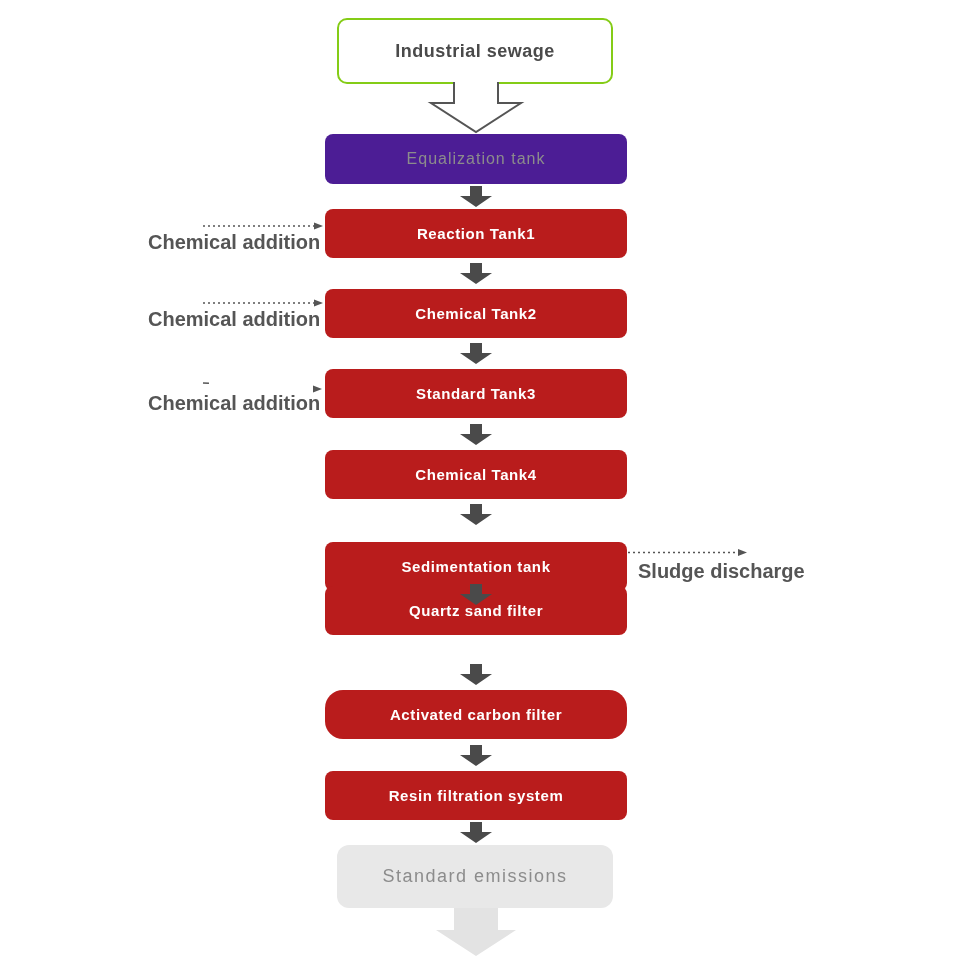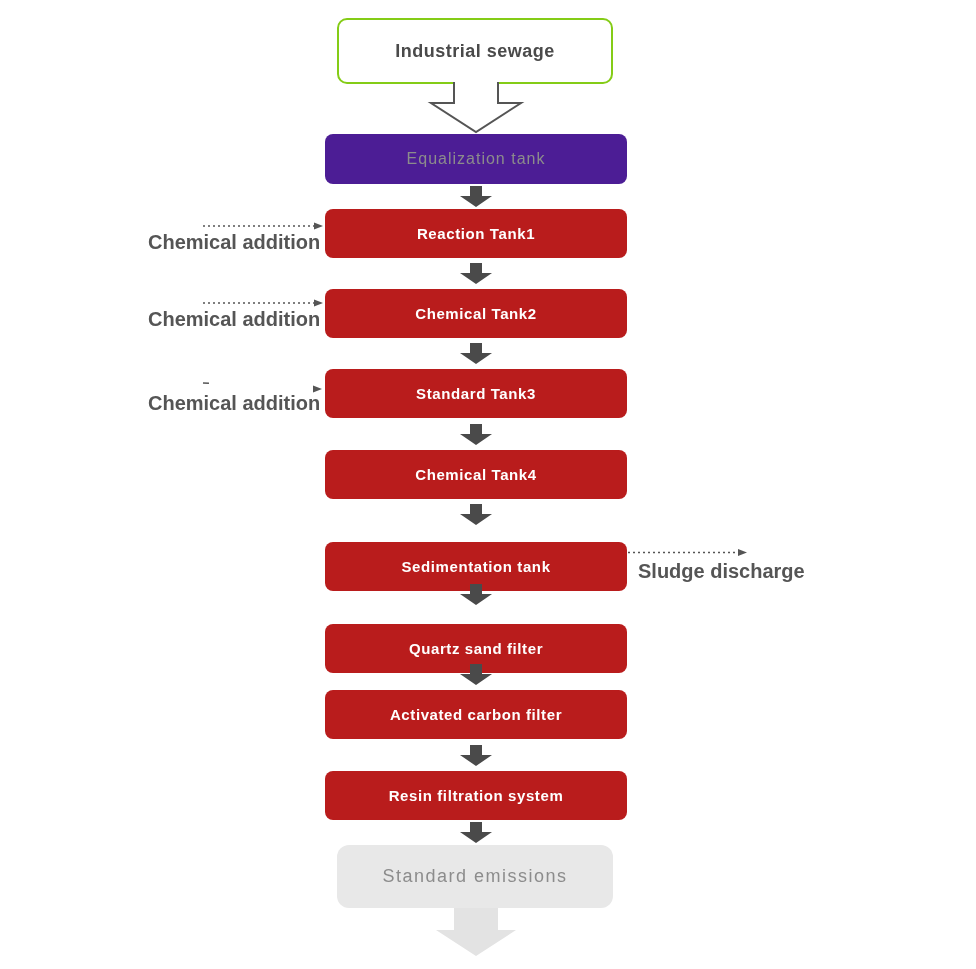--- a/index.html
+++ b/index.html
@@ -54,24 +54,24 @@
   </div>
   <div class="node step blue" style="top:369px;">
     <span>Standard Tank3</span>
   </div>
   <div class="node step blue" style="top:450px;">
     <span>Chemical Tank4</span>
   </div>
   <div class="node step blue" style="top:530px;margin-top:12px;">
     <span>Sedimentation tank</span>
   </div>
-  <div class="node step blue" style="top:624px;">
+  <div class="node step blue" style="top:586px;">
     <span>Quartz sand filter</span>
   </div>
-  <div class="node step blue" style="top:690px;">
+  <div class="node step blue" style="top:690px;border-radius:18px;">
     <span>Activated carbon filter</span>
   </div>
   <div class="node end-node">
     <span>Standard emissions</span>
   </div>
   <div class="node step blue" style="top:771px;">
     <span>Resin filtration system</span>
   </div>
 
   <svg class="svgabs" style="left:460px;top:186px;" width="32" height="21">

